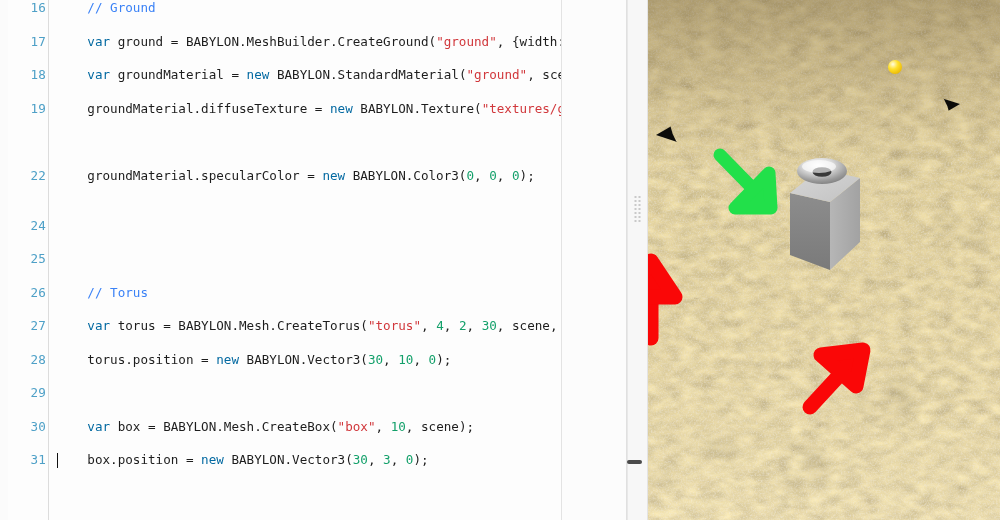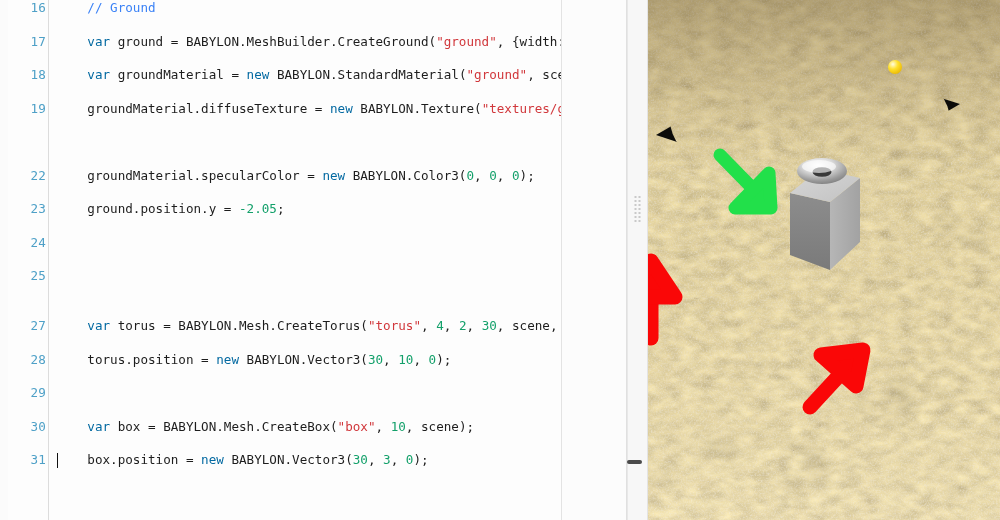--- a/index.html
+++ b/index.html
@@ -167,23 +167,23 @@
 
   <div id="editor-pane">
 
     <div id="code-area">
       <div id="code-scroll">
           <div class="code-line" style="top: 0px;"><span class="gutter-num">16</span><span class="code-text"><span class="tok-pln">    </span><span class="tok-com">// Ground</span></span></div>
           <div class="code-line" style="top: 16.75px; padding-left: 28px;"><span class="gutter-num">17</span><span class="code-text"><span class="tok-pln">    </span><span class="tok-key">var</span><span class="tok-pln"> ground = BABYLON.MeshBuilder.CreateGround(</span><span class="tok-str">"ground"</span><span class="tok-pln">, {width: </span></span></div>
           <div class="code-line" style="top: 33.5px;"><span class="gutter-num">18</span><span class="code-text"><span class="tok-pln">    </span><span class="tok-key">var</span><span class="tok-pln"> groundMaterial = </span><span class="tok-key">new</span><span class="tok-pln"> BABYLON.StandardMaterial(</span><span class="tok-str">"ground"</span><span class="tok-pln">, scene);</span></span></div>
           <div class="code-line" style="top: 50.25px;"><span class="gutter-num">19</span><span class="code-text"><span class="tok-pln">    groundMaterial.diffuseTexture = </span><span class="tok-key">new</span><span class="tok-pln"> BABYLON.Texture(</span><span class="tok-str">"textures/ground.j</span></span></div>
           <div class="code-line" style="top: 100.5px;"><span class="gutter-num">22</span><span class="code-text"><span class="tok-pln">    groundMaterial.specularColor = </span><span class="tok-key">new</span><span class="tok-pln"> BABYLON.Color3(</span><span class="tok-num">0</span><span class="tok-pln">, </span><span class="tok-num">0</span><span class="tok-pln">, </span><span class="tok-num">0</span><span class="tok-pln">);</span></span></div>
-          <div class="code-line" style="top: 117.25px;"><span class="gutter-num">23</span><span class="code-text"><span class="tok-pln">    ground.position.y = </span><span class="tok-num">-2.05</span><span class="tok-pln">;</span></span></div>
           <div class="code-line" style="top: 134px;"><span class="gutter-num">24</span></div>
           <div class="code-line" style="top: 150.75px;"><span class="gutter-num">25</span><span class="code-text"></span></div>
+          <div class="code-line" style="top: 167.5px;"><span class="gutter-num">26</span><span class="code-text"><span class="tok-pln">    </span><span class="tok-com">// Torus</span></span></div>
           <div class="code-line" style="top: 184.25px;"><span class="gutter-num">27</span><span class="code-text"><span class="tok-pln">    </span><span class="tok-key">var</span><span class="tok-pln"> torus = BABYLON.Mesh.CreateTorus(</span><span class="tok-str">"torus"</span><span class="tok-pln">, </span><span class="tok-num">4</span><span class="tok-pln">, </span><span class="tok-num">2</span><span class="tok-pln">, </span><span class="tok-num">30</span><span class="tok-pln">, scene, </span><span class="tok-key">false</span></span></div>
           <div class="code-line" style="top: 201px;"><span class="gutter-num">28</span><span class="code-text"><span class="tok-pln">    torus.position = </span><span class="tok-key">new</span><span class="tok-pln"> BABYLON.Vector3(</span><span class="tok-num">30</span><span class="tok-pln">, </span><span class="tok-num">10</span><span class="tok-pln">, </span><span class="tok-num">0</span><span class="tok-pln">);</span></span></div>
           <div class="code-line" style="top: 217.75px;"><span class="gutter-num">29</span><span class="code-text"></span></div>
           <div class="code-line" style="top: 234.5px;"><span class="gutter-num">30</span><span class="code-text"><span class="tok-pln">    </span><span class="tok-key">var</span><span class="tok-pln"> box = BABYLON.Mesh.CreateBox(</span><span class="tok-str">"box"</span><span class="tok-pln">, </span><span class="tok-num">10</span><span class="tok-pln">, scene);</span></span></div>
           <div class="code-line" style="top: 251.25px;"><span class="gutter-num">31</span><span class="code-text"><span class="tok-pln">    box.position = </span><span class="tok-key">new</span><span class="tok-pln"> BABYLON.Vector3(</span><span class="tok-num">30</span><span class="tok-pln">, </span><span class="tok-num">3</span><span class="tok-pln">, </span><span class="tok-num">0</span><span class="tok-pln">);</span></span></div>
           <div id="caret" style="top: 453.25px;"></div>
         </div>
     </div>
 
     <div id="gutter-rule"></div>

